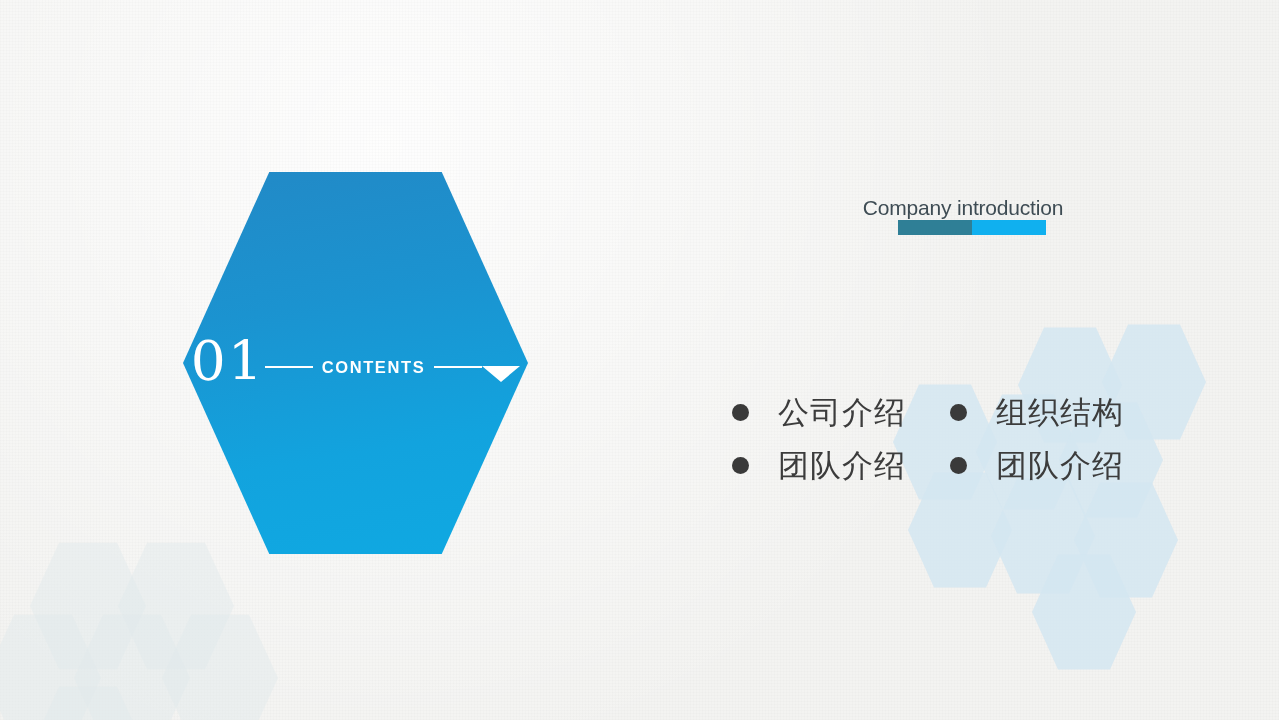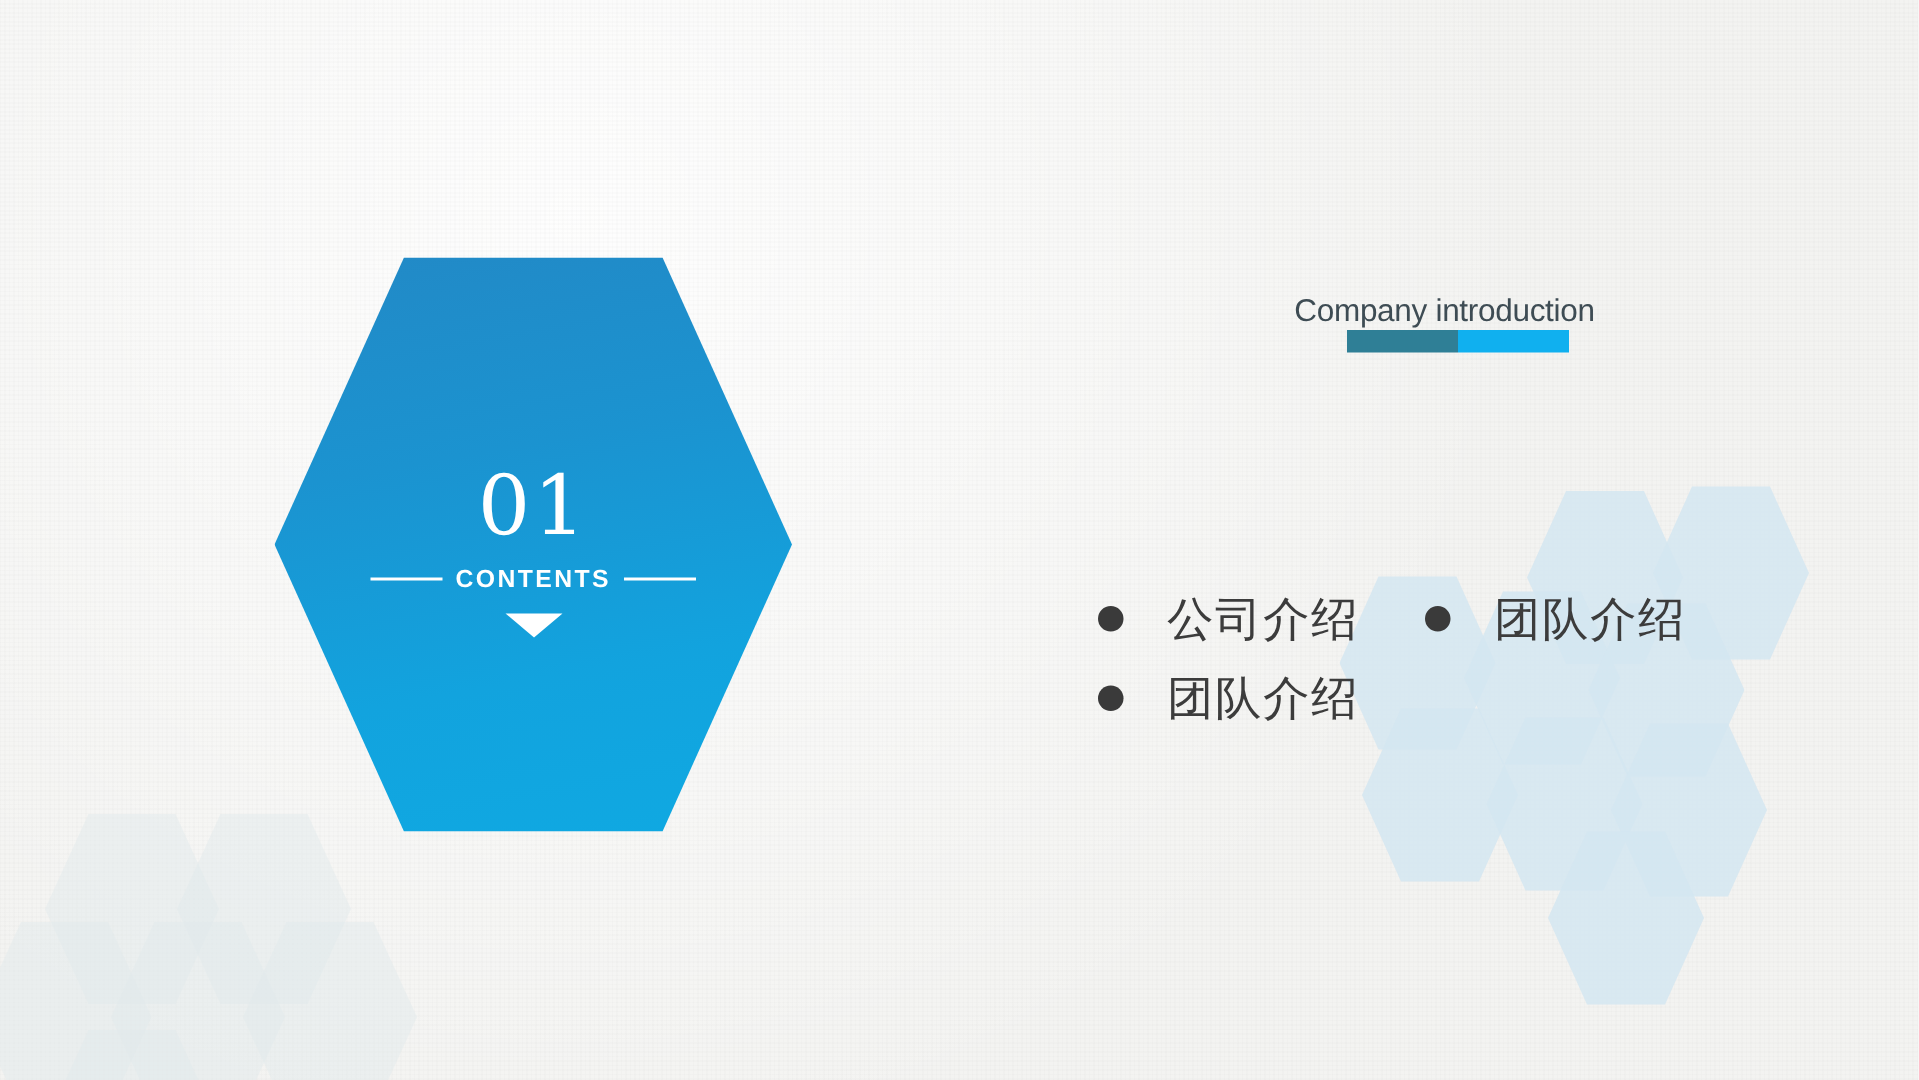--- a/index.html
+++ b/index.html
@@ -48,21 +48,21 @@
   }
   .main-hex {
     position:absolute; inset:0;
     background:linear-gradient(170deg, #2289c6 0%, #1b93d0 35%, #12a3de 70%, #0fa9e2 100%);
     clip-path: polygon(25% 1%, 75% 1%, 100% 50%, 75% 99%, 25% 99%, 0% 50%);
     border-radius:30px;
     filter: drop-shadow(0 3px 7px rgba(30,90,130,0.22));
   }
   .main-hex-inner {
     position:absolute; inset:0;
-    display:flex; flex-direction:column;
+    display:flex; flex-direction:row;
     align-items:center; justify-content:center;
     padding-top:8px;
   }
   .hex-number {
     font-family:"DejaVu Serif", serif;
     font-size:55px;
     font-weight:400;
     color:#ffffff;
     line-height:1;
     letter-spacing:2px;
@@ -202,20 +202,24 @@
     </div>
   </div>
 
   <div class="bullets">
     <div class="bullet-item">
       <span class="bullet-dot"></span>
       <span class="bullet-label">公司介绍</span>
     </div>
     <div class="bullet-item">
       <span class="bullet-dot"></span>
+      <span class="bullet-label">组织结构</span>
+    </div>
+    <div class="bullet-item">
+      <span class="bullet-dot"></span>
       <span class="bullet-label">团队介绍</span>
     </div>
     <div class="bullet-item">
       <span class="bullet-dot"></span>
       <span class="bullet-label">团队介绍</span>
     </div>
   </div>
 
 </div>
 

